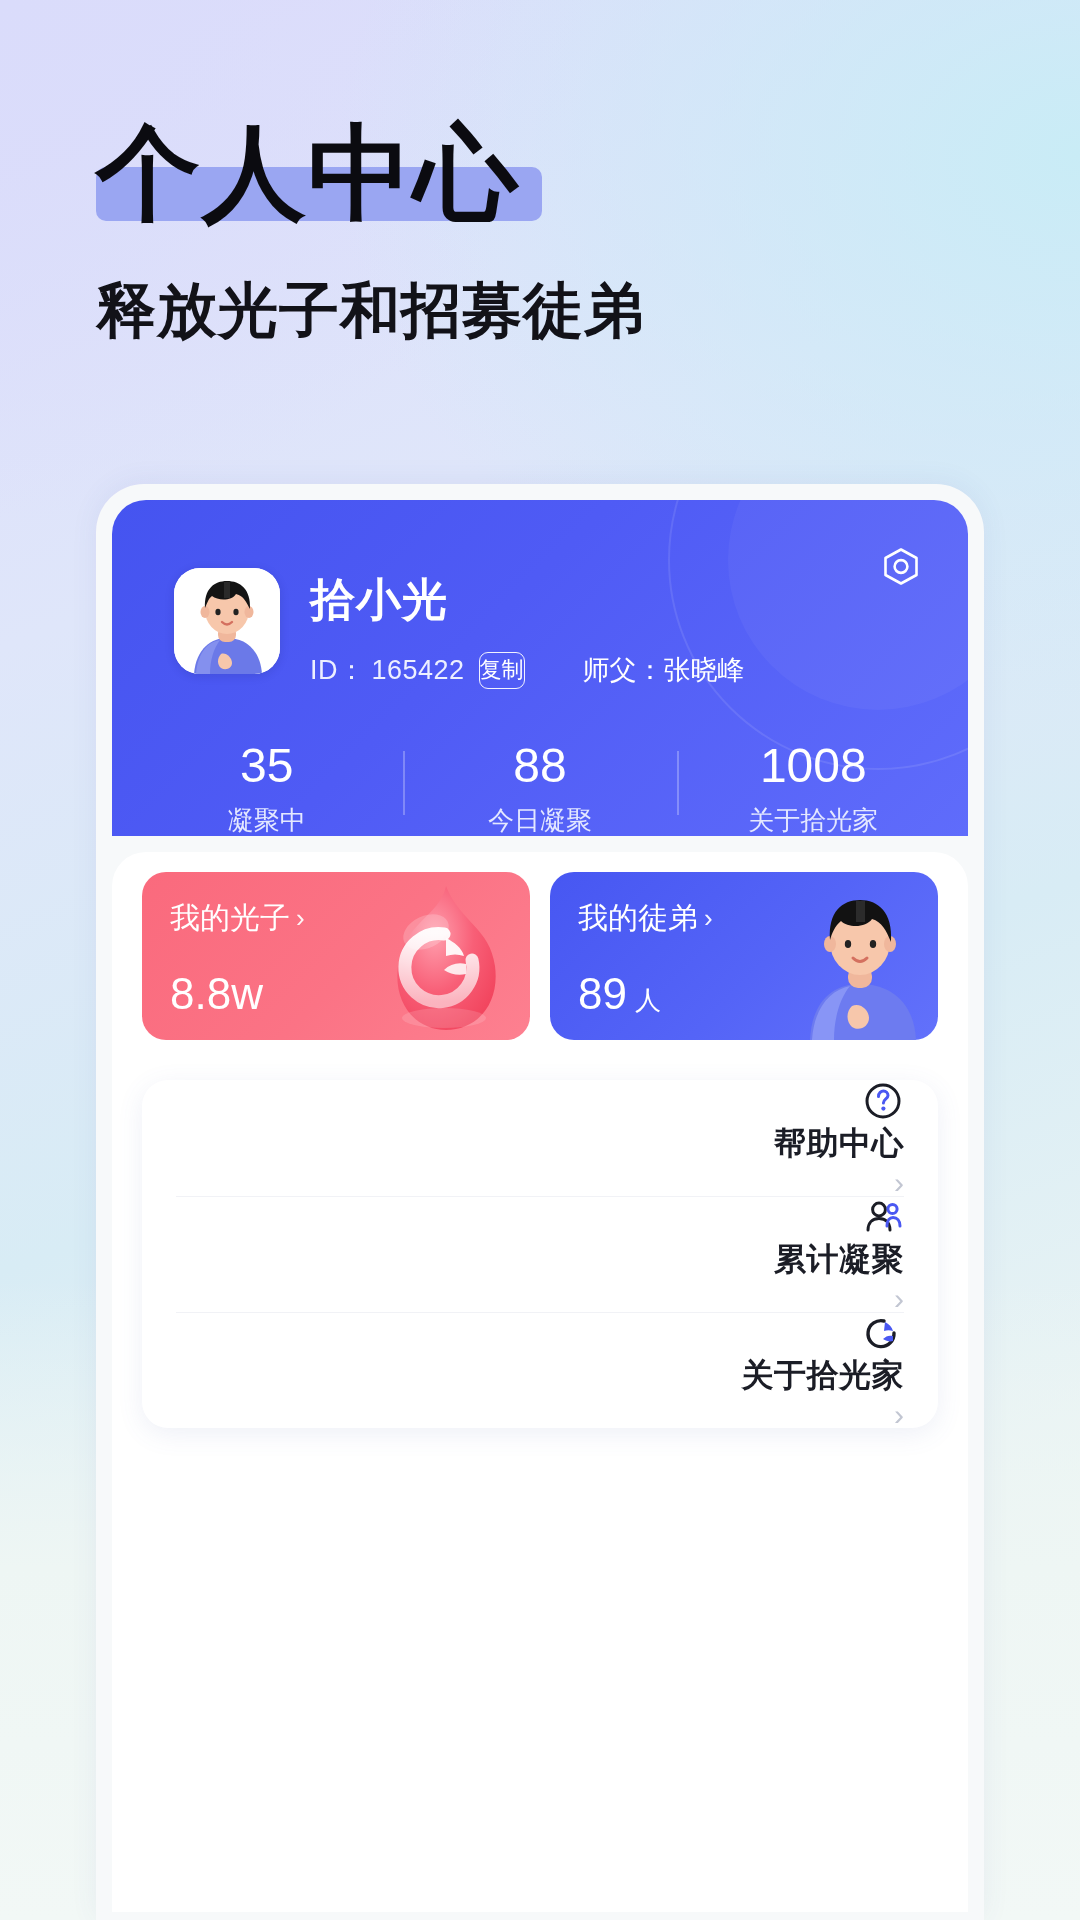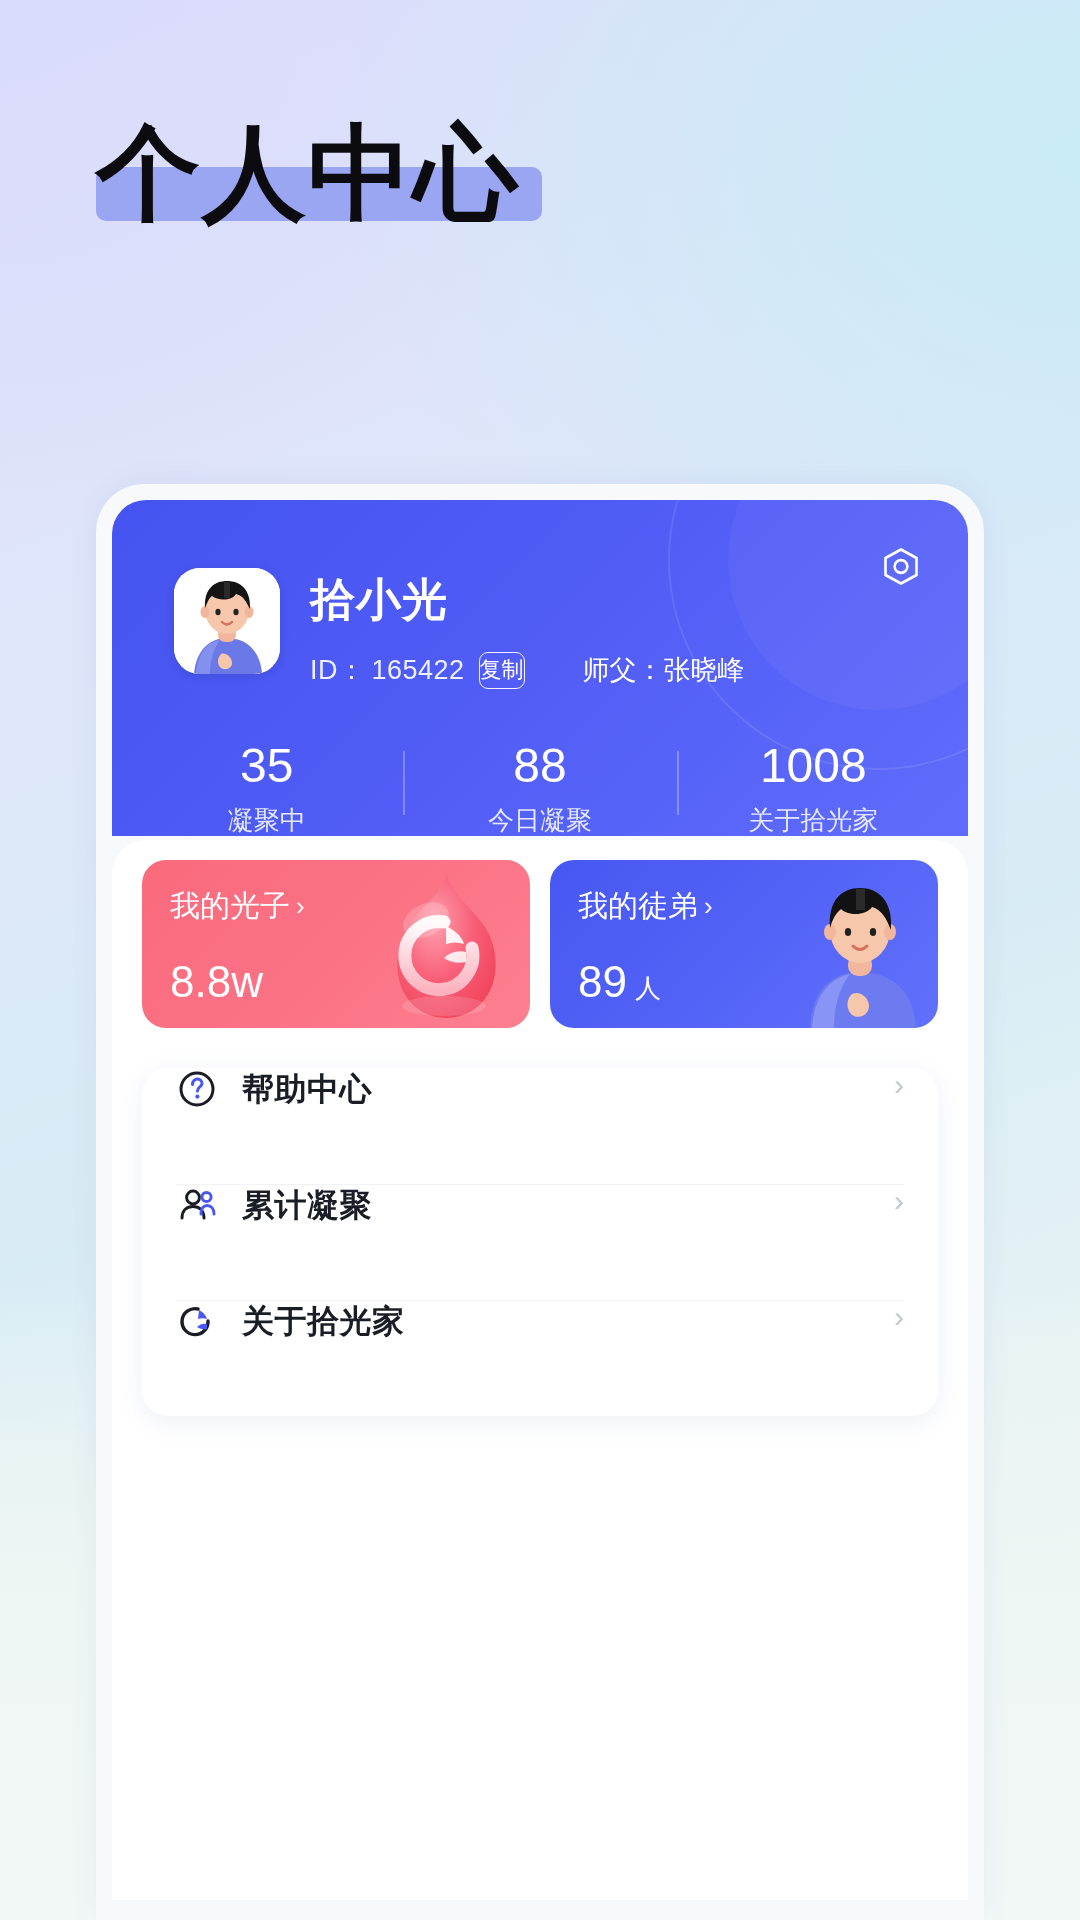--- a/index.html
+++ b/index.html
@@ -53,21 +53,21 @@
     width:888px; height:1436px;
     background:#f7f9fa;
     border-radius:48px 48px 0 0;
     overflow:hidden;
     box-shadow:0 -2px 28px rgba(70,90,160,.07);
   }
 
   
   .profile {
     position:relative;
-    margin:16px 16px 4px 16px;
+    margin:16px 16px 16px 16px;
     height:336px;
     background:linear-gradient(135deg,#4554f0 0%,#4f5bf5 42%,#5f6cfb 100%);
     border-radius:34px 34px 0 0;
     overflow:hidden;
   }
   .profile .arc1, .profile .arc2 {
     position:absolute; border-radius:50%;
     border:2px solid rgba(255,255,255,.10);
   }
   .profile .arc1 { width:420px; height:420px; right:-120px; top:-150px; }
@@ -149,42 +149,43 @@
 
   
   .menu {
     margin:40px 30px 0;
     background:#fff;
     border-radius:26px;
     box-shadow:0 6px 26px rgba(90,105,175,.10);
     overflow:hidden;
   }
   .mrow {
-    display:flex; align-items:flex-start;
+    display:flex; align-items:flex-end;
     height:116px; padding:0 34px;
-    cursor:pointer; position:relative;
+    cursor:pointer; position:relative;flex-direction:column;
   }
   .mrow + .mrow:before{
     content:""; position:absolute; left:34px; right:34px; top:0;
     height:1px; background:#f1f2f6;
   }
   .micon { width:42px; height:42px; flex:0 0 42px; display:flex; align-items:center; justify-content:center; }
   .mlabel { margin-left:24px; font-size:32px; color:#1b1d26; font-weight:700; letter-spacing:.5px; }
   .mchev { margin-left:auto; color:#c2c6d2; font-size:30px; }
 </style>
 </head>
 <body>
 
 <div id="bg"></div>
 
 <div class="hero">
   <div class="hero-title-wrap">
     <div class="hero-underline"></div>
     <div class="hero-title">个人中心</div>
   </div>
+  <div class="hero-sub">释放光子和招募徒弟</div>
 </div>
 
 <div id="phone">
 
   <div class="profile">
     <div class="arc1"></div>
     <div class="arc2"></div>
 
     <div class="gear">
       <svg viewBox="0 0 50 50" width="50" height="50">

